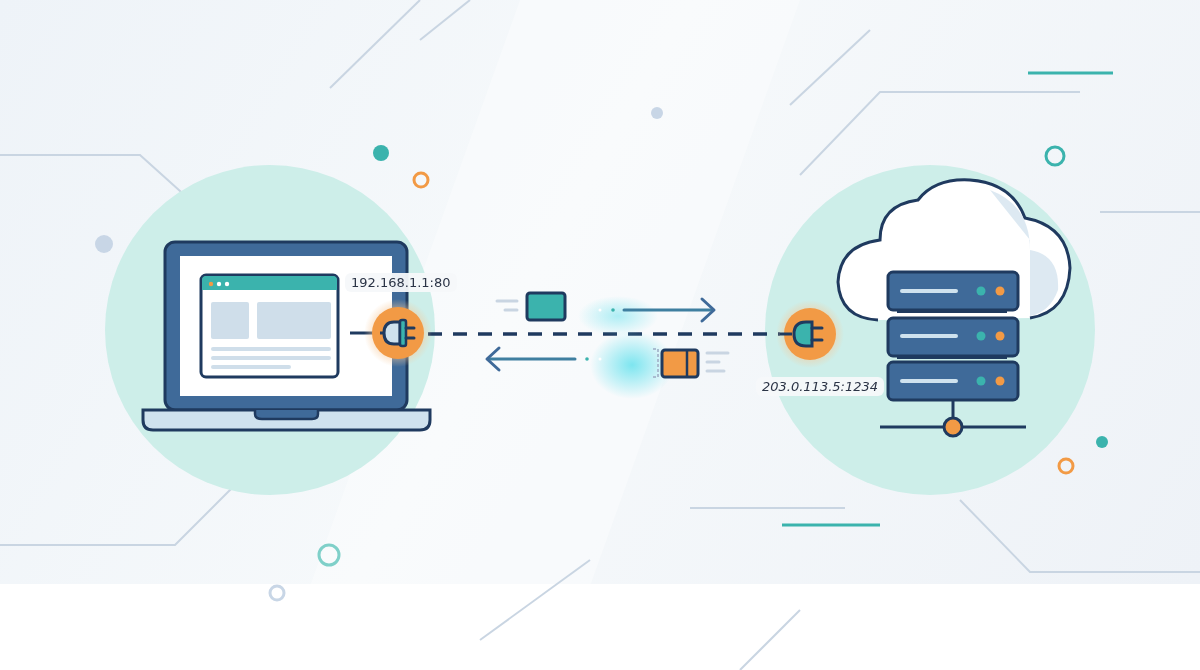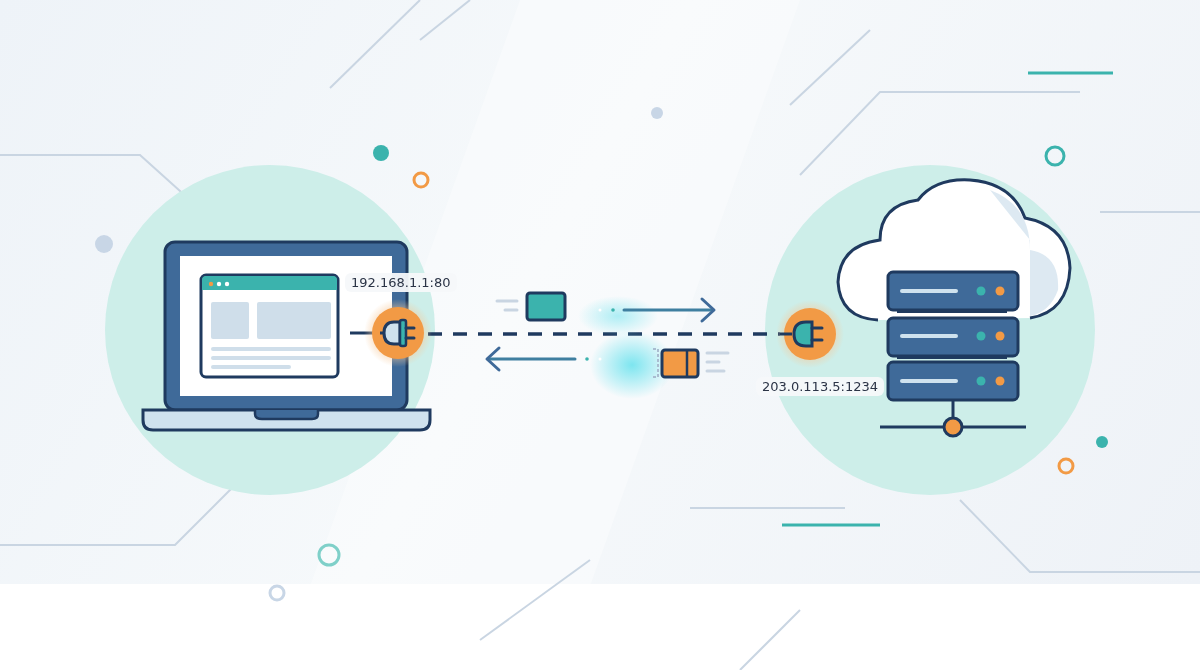--- a/index.html
+++ b/index.html
@@ -146,14 +146,14 @@
       <path d="M653 349 H658 V377 H653" fill="none" stroke="#a9bcd0" stroke-width="2" stroke-dasharray="3,2"></path>
       <rect x="662" y="350" width="36" height="27" rx="3" fill="#f29a45" stroke="#1f3a5f" stroke-width="3"></rect>
       <line x1="687" y1="351" x2="687" y2="376" stroke="#1f3a5f" stroke-width="2.5"></line>
       <line x1="707" y1="353" x2="728" y2="353" stroke="#c9d5e2" stroke-width="3" stroke-linecap="round"></line>
       <line x1="707" y1="362" x2="719" y2="362" stroke="#c9d5e2" stroke-width="3" stroke-linecap="round"></line>
       <line x1="707" y1="371" x2="724" y2="371" stroke="#c9d5e2" stroke-width="3" stroke-linecap="round"></line>
     </g>
   </svg>
 
   <div class="label" style="left:345px;top:273px;">192.168.1.1:80</div>
-  <div class="label" style="left:756px;top:377px;">203.0.113.5:1234</div>
+  <div class="label" style="left:756px;top:377px;font-style:italic;">203.0.113.5:1234</div>
 </div>
 
 </body></html>

